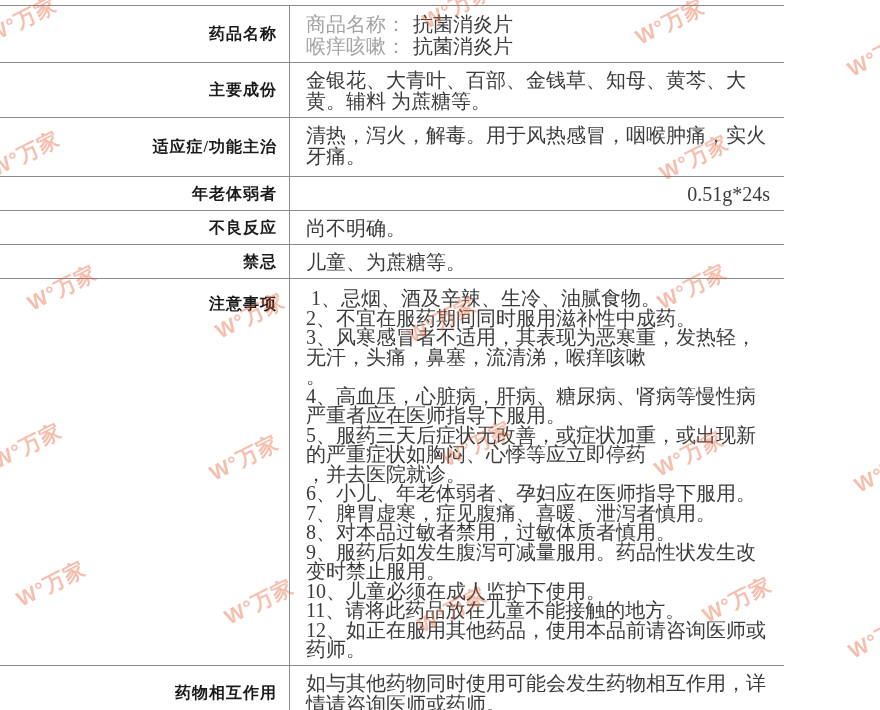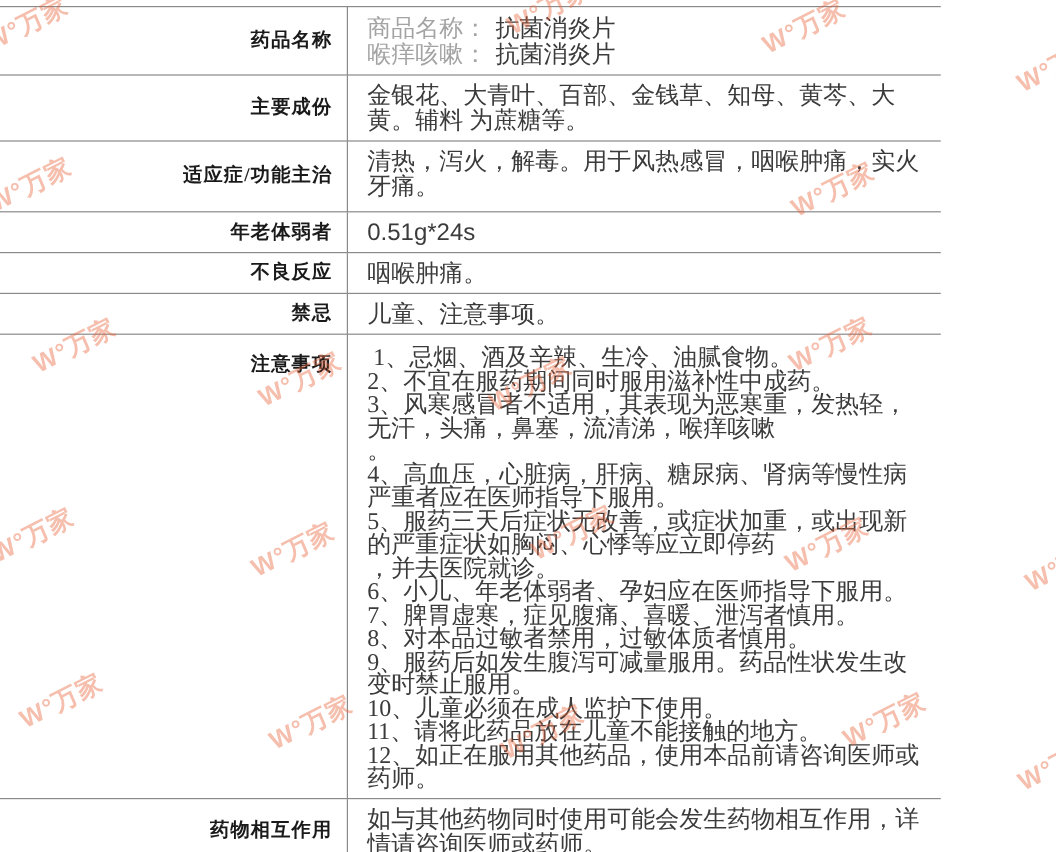--- a/index.html
+++ b/index.html
@@ -46,21 +46,21 @@
   }
   tr.r-name{height:56px;}
   tr.r-sm{height:31px;padding-left:44px;}
   tr.r-sm2{height:30px;}
   tr.r-indic{height:59px;}
   tr.r-notes{height:308px;margin-left:16px;}
   tr.r-last{height:27px;}
   tr.r-notes td.label{vertical-align:top;padding-top:13px;}
   .name-line{line-height:22px;}
   .gray-key{color:#a3a3a3;margin-right:7px;}
-  .mono{font-family:Liberation Sans, sans-serif;font-size:13px;}
+  .mono{font-family:Liberation Serif, serif;font-size:13px;text-align:right;}
   .notes-text{
     white-space:pre-wrap;
     line-height:19.5px;
     padding-top:3px;
   }
   
   .wm{
     position:absolute;
     z-index:5;
     pointer-events:none;
@@ -104,26 +104,26 @@
       </tr>
 
       <tr class="r-sm2">
         <td class="label">年老体弱者</td>
         <td class="content mono">0.51g*24s</td>
       </tr>
 
 
       <tr class="r-sm">
         <td class="label">不良反应</td>
-        <td class="content">咽喉肿痛。</td>
+        <td class="content">尚不明确。</td>
       </tr>
 
       <tr class="r-sm2">
         <td class="label">禁忌</td>
-        <td class="content">儿童、注意事项。</td>
+        <td class="content">儿童、为蔗糖等。</td>
       </tr>
 
       <tr class="r-notes">
         <td class="label">注意事项</td>
         <td class="content">
           <div class="notes-text"> 1、忌烟、酒及辛辣、生冷、油腻食物。
 2、不宜在服药期间同时服用滋补性中成药。
 3、风寒感冒者不适用，其表现为恶寒重，发热轻，无汗，头痛，鼻塞，流清涕，喉痒咳嗽
 。
 4、高血压，心脏病，肝病、糖尿病、肾病等慢性病严重者应在医师指导下服用。

